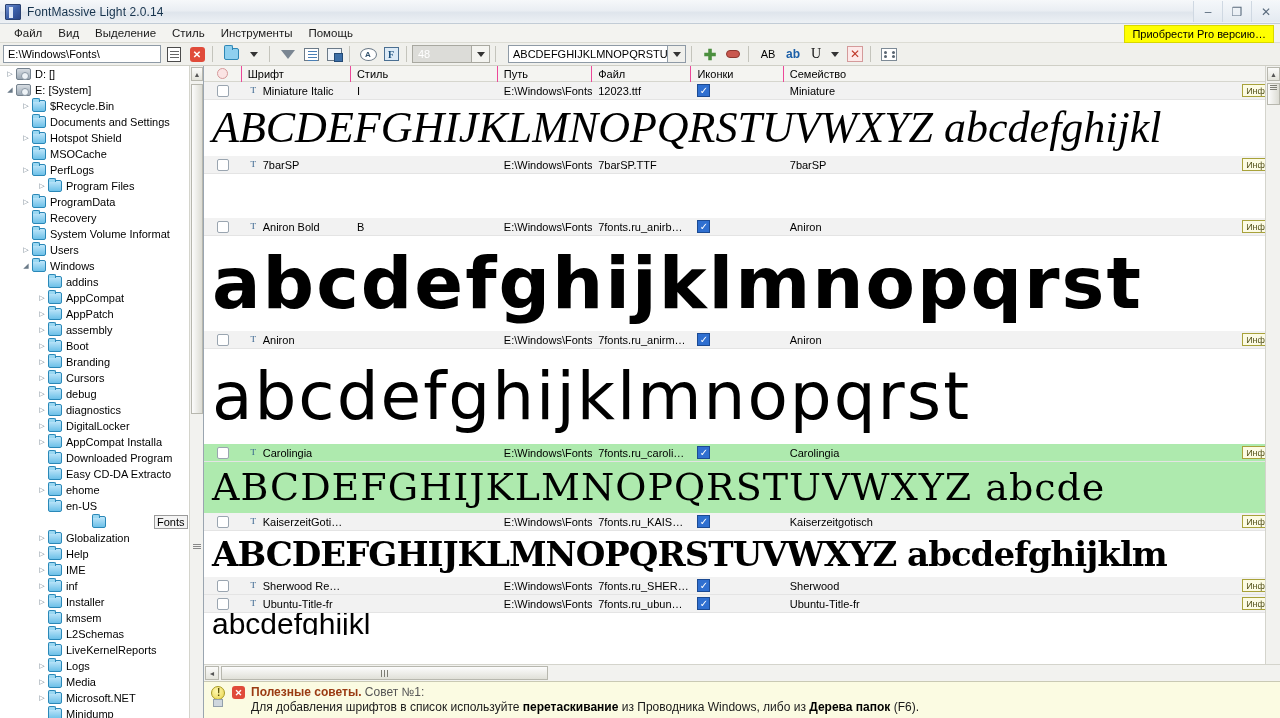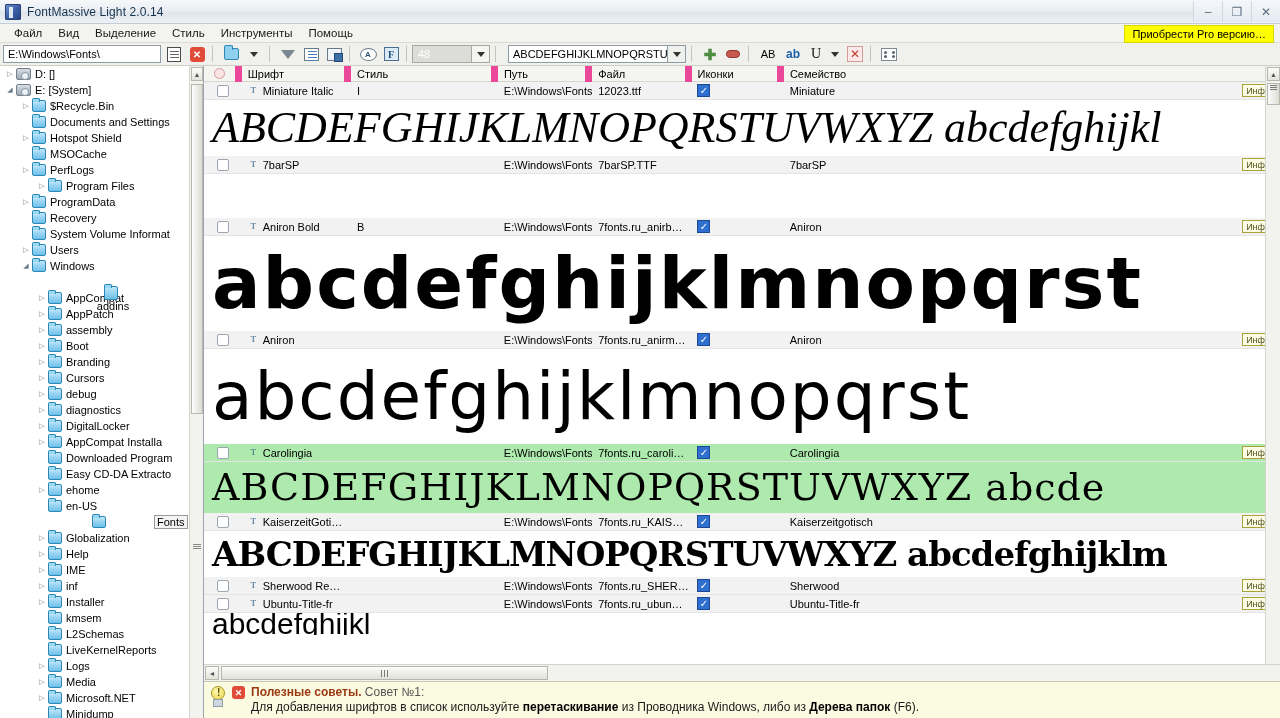--- a/index.html
+++ b/index.html
@@ -235,21 +235,21 @@
   
   .listarea {
     position: absolute; left: 204px; top: 66px; width: 1076px; height: 598px;
     background: #fff; overflow: hidden;
   }
   .hdr {
     position: relative; height: 16px; background: #f4f4f1;
     border-bottom: 1px solid #d6d6ce; display: flex; align-items: center;
     font-size: 11px;
   }
-  .hdr .cell { border-right: 7px solid #ec4899; height: 16px; padding-left: 6px;
+  .hdr .cell { border-right: 1px solid #ec4899; height: 16px; padding-left: 6px;
                display: flex; align-items: center; }
   .hdr .cb-cell { width: 38px; justify-content: center; padding-left: 0; }
   .red-circle {
     width: 11px; height: 11px; border-radius: 50%;
     border: 1px solid #d59a9a; background: #fbe4e4;
   }
 
   .frow {
     height: 18px; background: #f2f2f2; border-bottom: 1px solid #e4e4e4;
     display: flex; align-items: center; font-size: 11px; position: relative;
@@ -511,21 +511,21 @@
         <div class="tnode" style="padding-left: 20px;">
           <span class="exp">▷</span>
           <span class="tfold"></span>
           <span class="tlabel">Users</span>
         </div>
         <div class="tnode" style="padding-left: 20px;">
           <span class="exp">◢</span>
           <span class="tfold"></span>
           <span class="tlabel">Windows</span>
         </div>
-        <div class="tnode" style="padding-left: 36px; flex-direction: column;">
+        <div class="tnode" style="padding-left: 36px;">
           <span class="exp"></span>
           <span class="tfold"></span>
           <span class="tlabel">addins</span>
         </div>
         <div class="tnode" style="padding-left: 36px;">
           <span class="exp">▷</span>
           <span class="tfold"></span>
           <span class="tlabel">AppCompat</span>
         </div>
         <div class="tnode" style="padding-left: 36px;">

